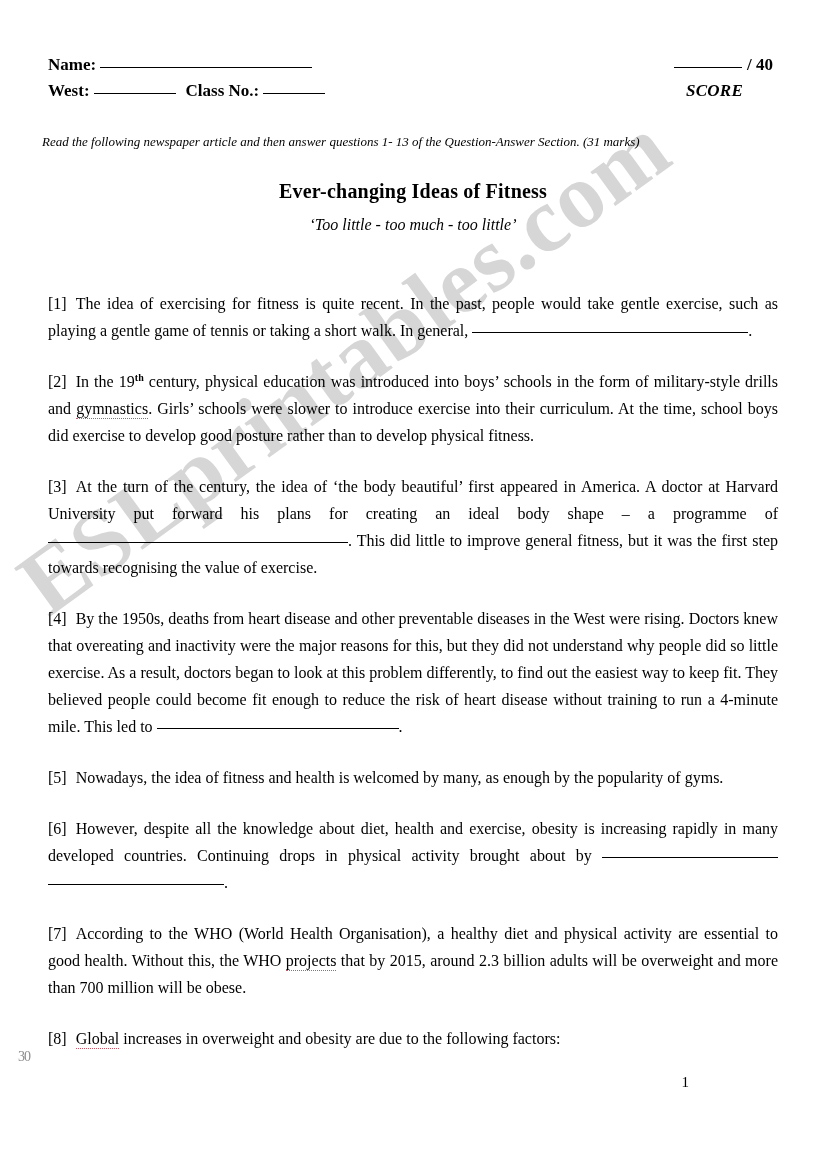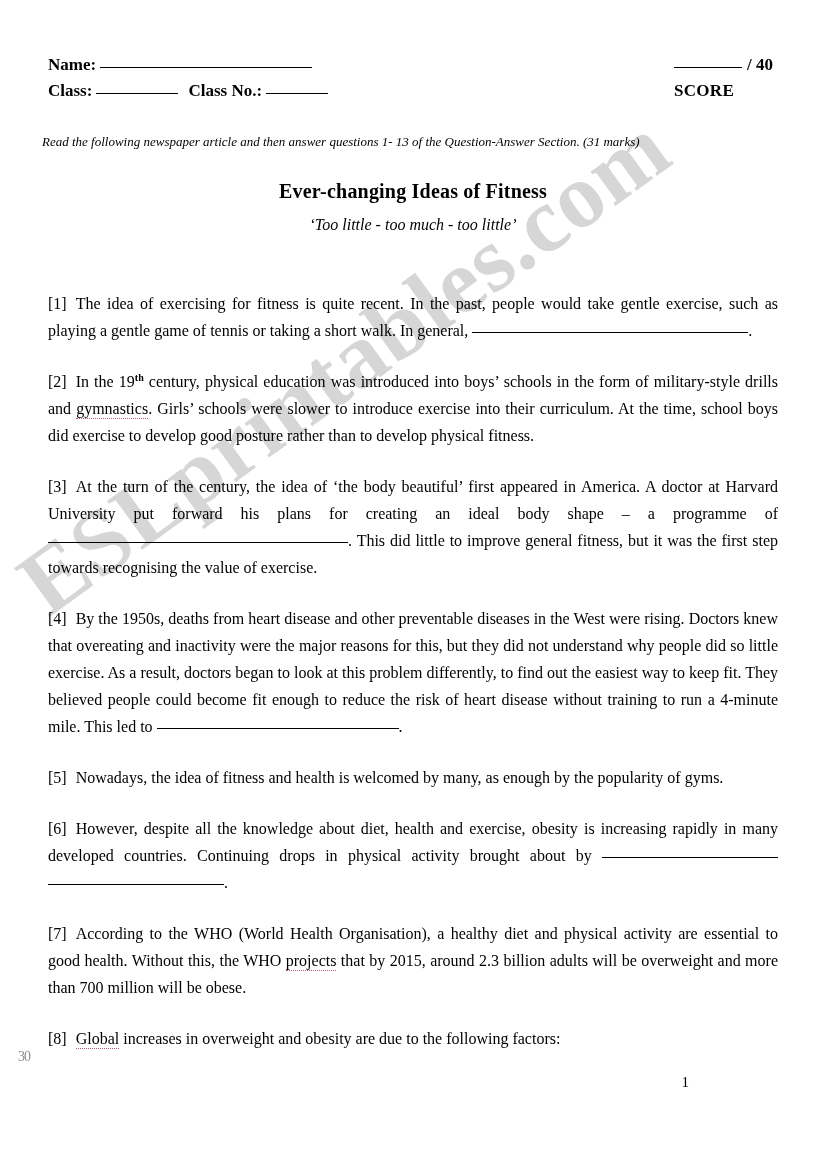--- a/index.html
+++ b/index.html
@@ -88,24 +88,25 @@
   .rule-classno{ width: 62px; }
   .rule-score  { width: 68px; margin-right: 5px; }
 
   .score-line1 {
     display: flex;
     align-items: baseline;
     justify-content: flex-end;
     line-height: 26px;
   }
   .score-word {
-    text-align: left;
+    text-align: center;
     line-height: 26px;
     padding-right: 18px;
     letter-spacing: 0.3px;
+    font-style: italic;
   }
 
   
   .instruction {
     position: absolute;
     left: 42px;
     top: 128px;
     width: 730px;
     font-style: italic;
     font-size: 13px;
@@ -206,21 +207,21 @@
 
     <div class="hdr-row">
       <div class="hdr-left">
         <span class="hdr-label">Name:</span>
         <span class="rule rule-name"></span>
       </div>
     </div>
 
     <div class="hdr-row">
       <div class="hdr-left">
-        <span class="hdr-label">Class:</span>
+        <span class="hdr-label">West:</span>
         <span class="rule rule-class"></span>
         <span class="hdr-label">Class No.:</span>
         <span class="rule rule-classno"></span>
       </div>
     </div>
 
     <div class="hdr-right">
       <div class="score-line1">
         <span class="rule rule-score"></span>
         <span>/ 40</span>

